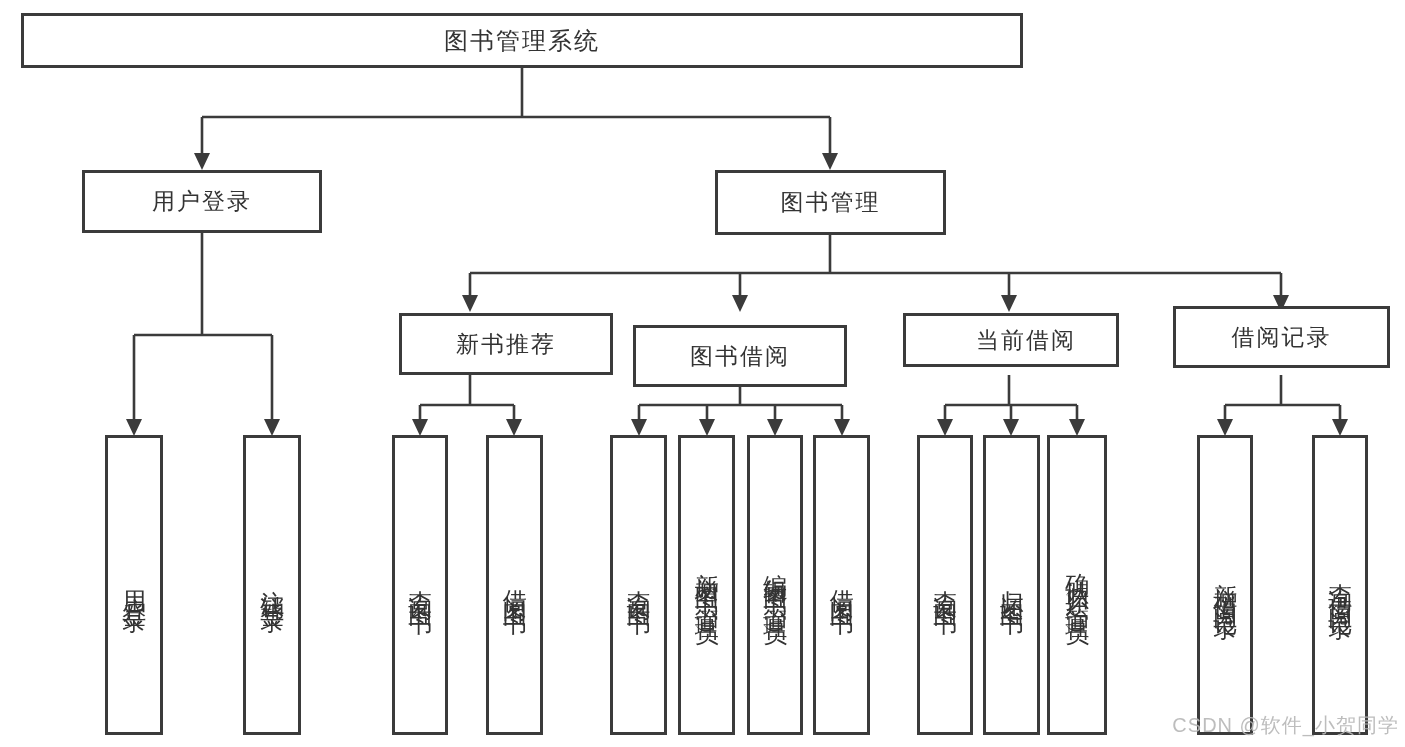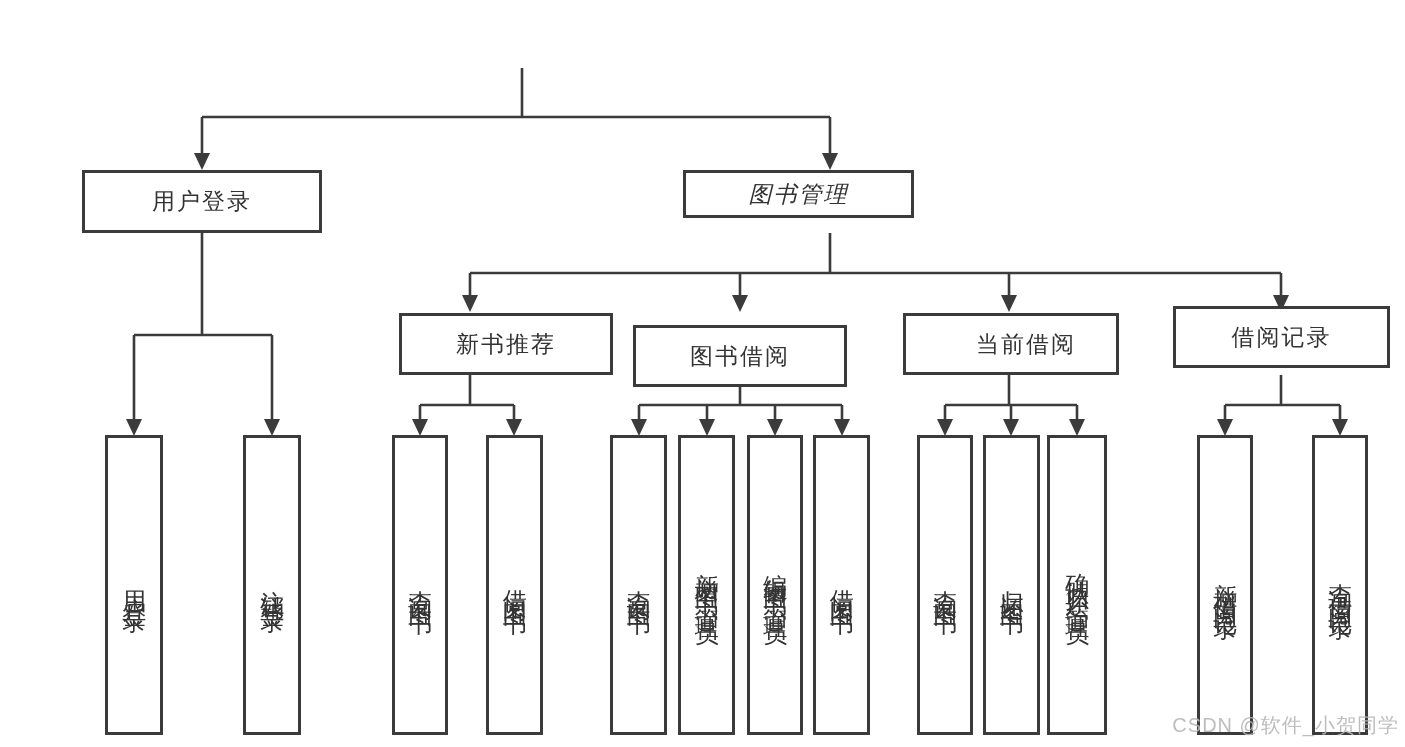--- a/index.html
+++ b/index.html
@@ -71,35 +71,38 @@
          M1001,295 L1017,295 L1009,312 Z  M1273,295 L1289,295 L1281,312 Z
          M126,419 L142,419 L134,436 Z  M264,419 L280,419 L272,436 Z
          M412,419 L428,419 L420,436 Z  M506,419 L522,419 L514,436 Z
          M631,419 L647,419 L639,436 Z  M699,419 L715,419 L707,436 Z
          M767,419 L783,419 L775,436 Z  M834,419 L850,419 L842,436 Z
          M937,419 L953,419 L945,436 Z  M1003,419 L1019,419 L1011,436 Z
          M1069,419 L1085,419 L1077,436 Z
          M1217,419 L1233,419 L1225,436 Z  M1332,419 L1348,419 L1340,436 Z"></path>
   </svg>
 
+  <div class="node hnode root" style="left:21px; top:13px; width:1002px; height:55px;">
+    <span>图书管理系统</span>
+  </div>
 
   <div class="node hnode" style="left:82px; top:170px; width:240px; height:63px;">
     <span>用户登录</span>
   </div>
-  <div class="node hnode" style="left:683px; top:170px; width:231px; height:48px;font-style:italic;">
+  <div class="node hnode" style="left:715px; top:170px; width:231px; height:65px;">
     <span>图书管理</span>
   </div>
 
   <div class="node hnode" style="left:363px; top:313px; width:214px; height:62px;margin-left:36px;">
     <span>新书推荐</span>
   </div>
   <div class="node hnode" style="left:633px; top:325px; width:214px; height:62px;text-align:right;">
     <span>图书借阅</span>
   </div>
-  <div class="node hnode" style="left:903px; top:313px; width:216px; height:62px;padding-left:30px;">
+  <div class="node hnode" style="left:903px; top:313px; width:216px; height:54px;padding-left:30px;">
     <span>当前借阅</span>
   </div>
   <div class="node hnode" style="left:1173px; top:306px; width:217px; height:62px;">
     <span>借阅记录</span>
   </div>
 
   <div class="node leaf" style="left:105px; top:435px; width:58px; height:300px;">
     <span>用户登录</span>
   </div>
   <div class="node leaf" style="left:243px; top:435px; width:58px; height:300px;">

